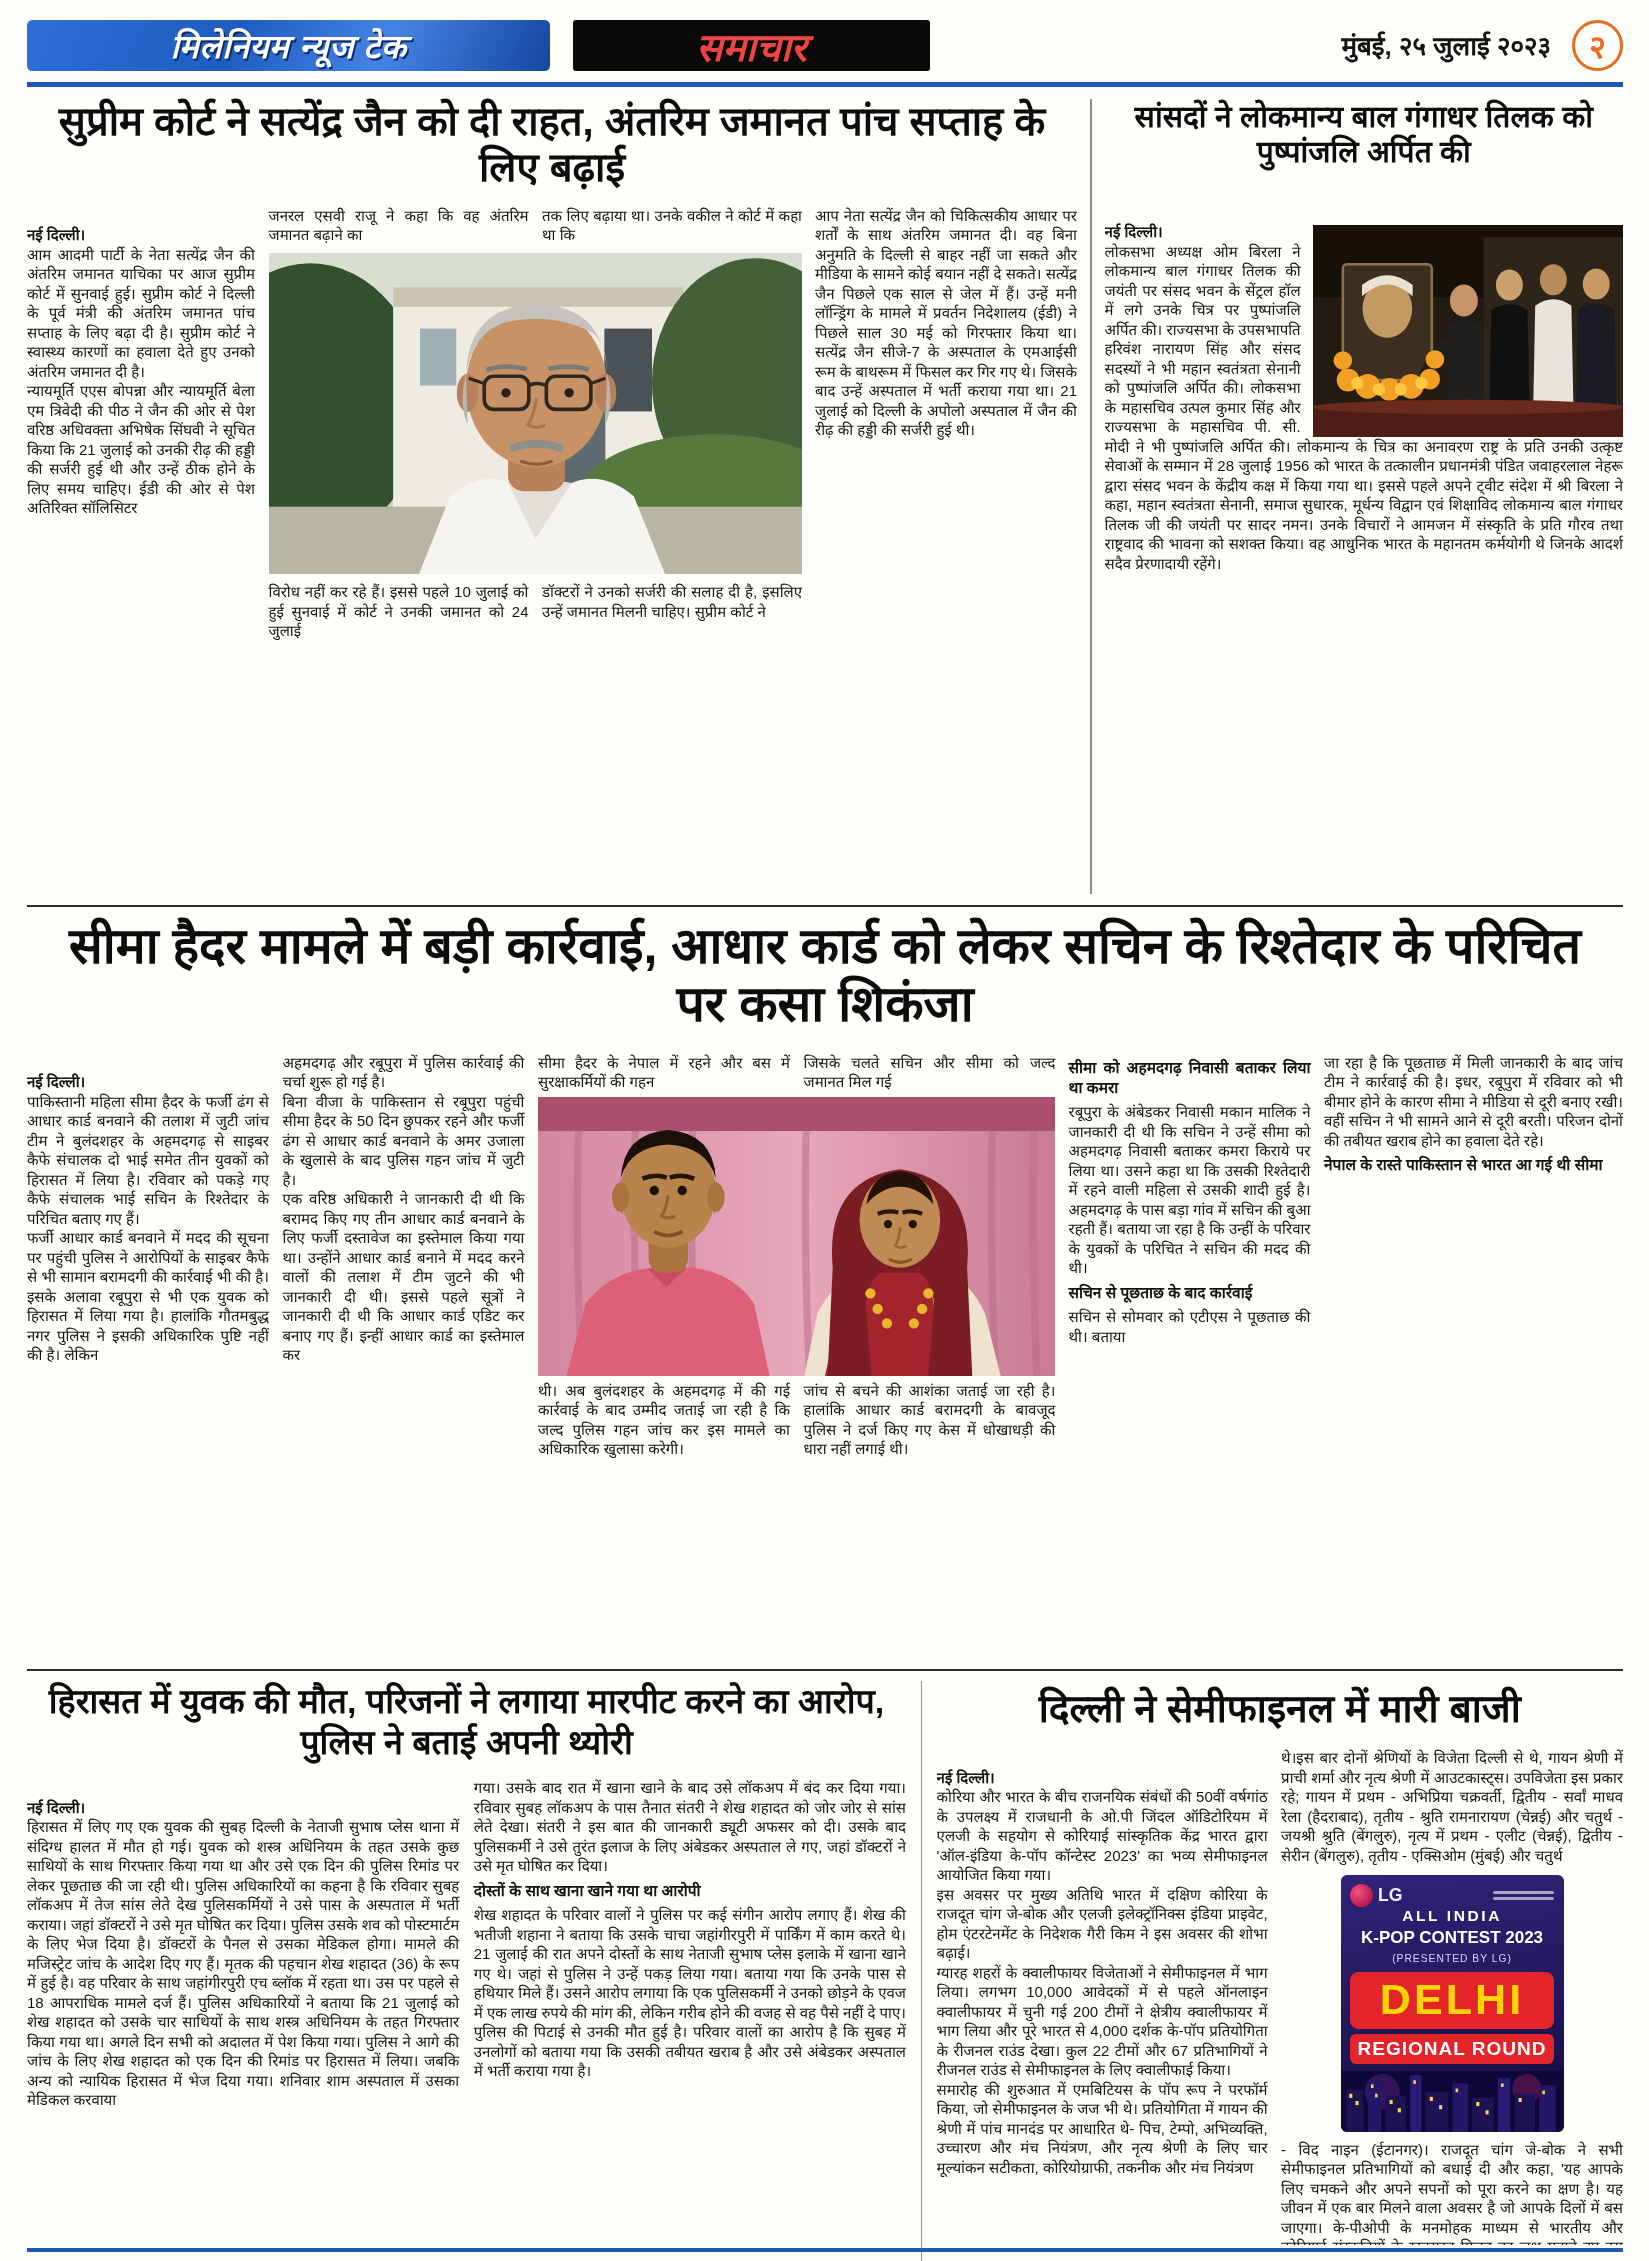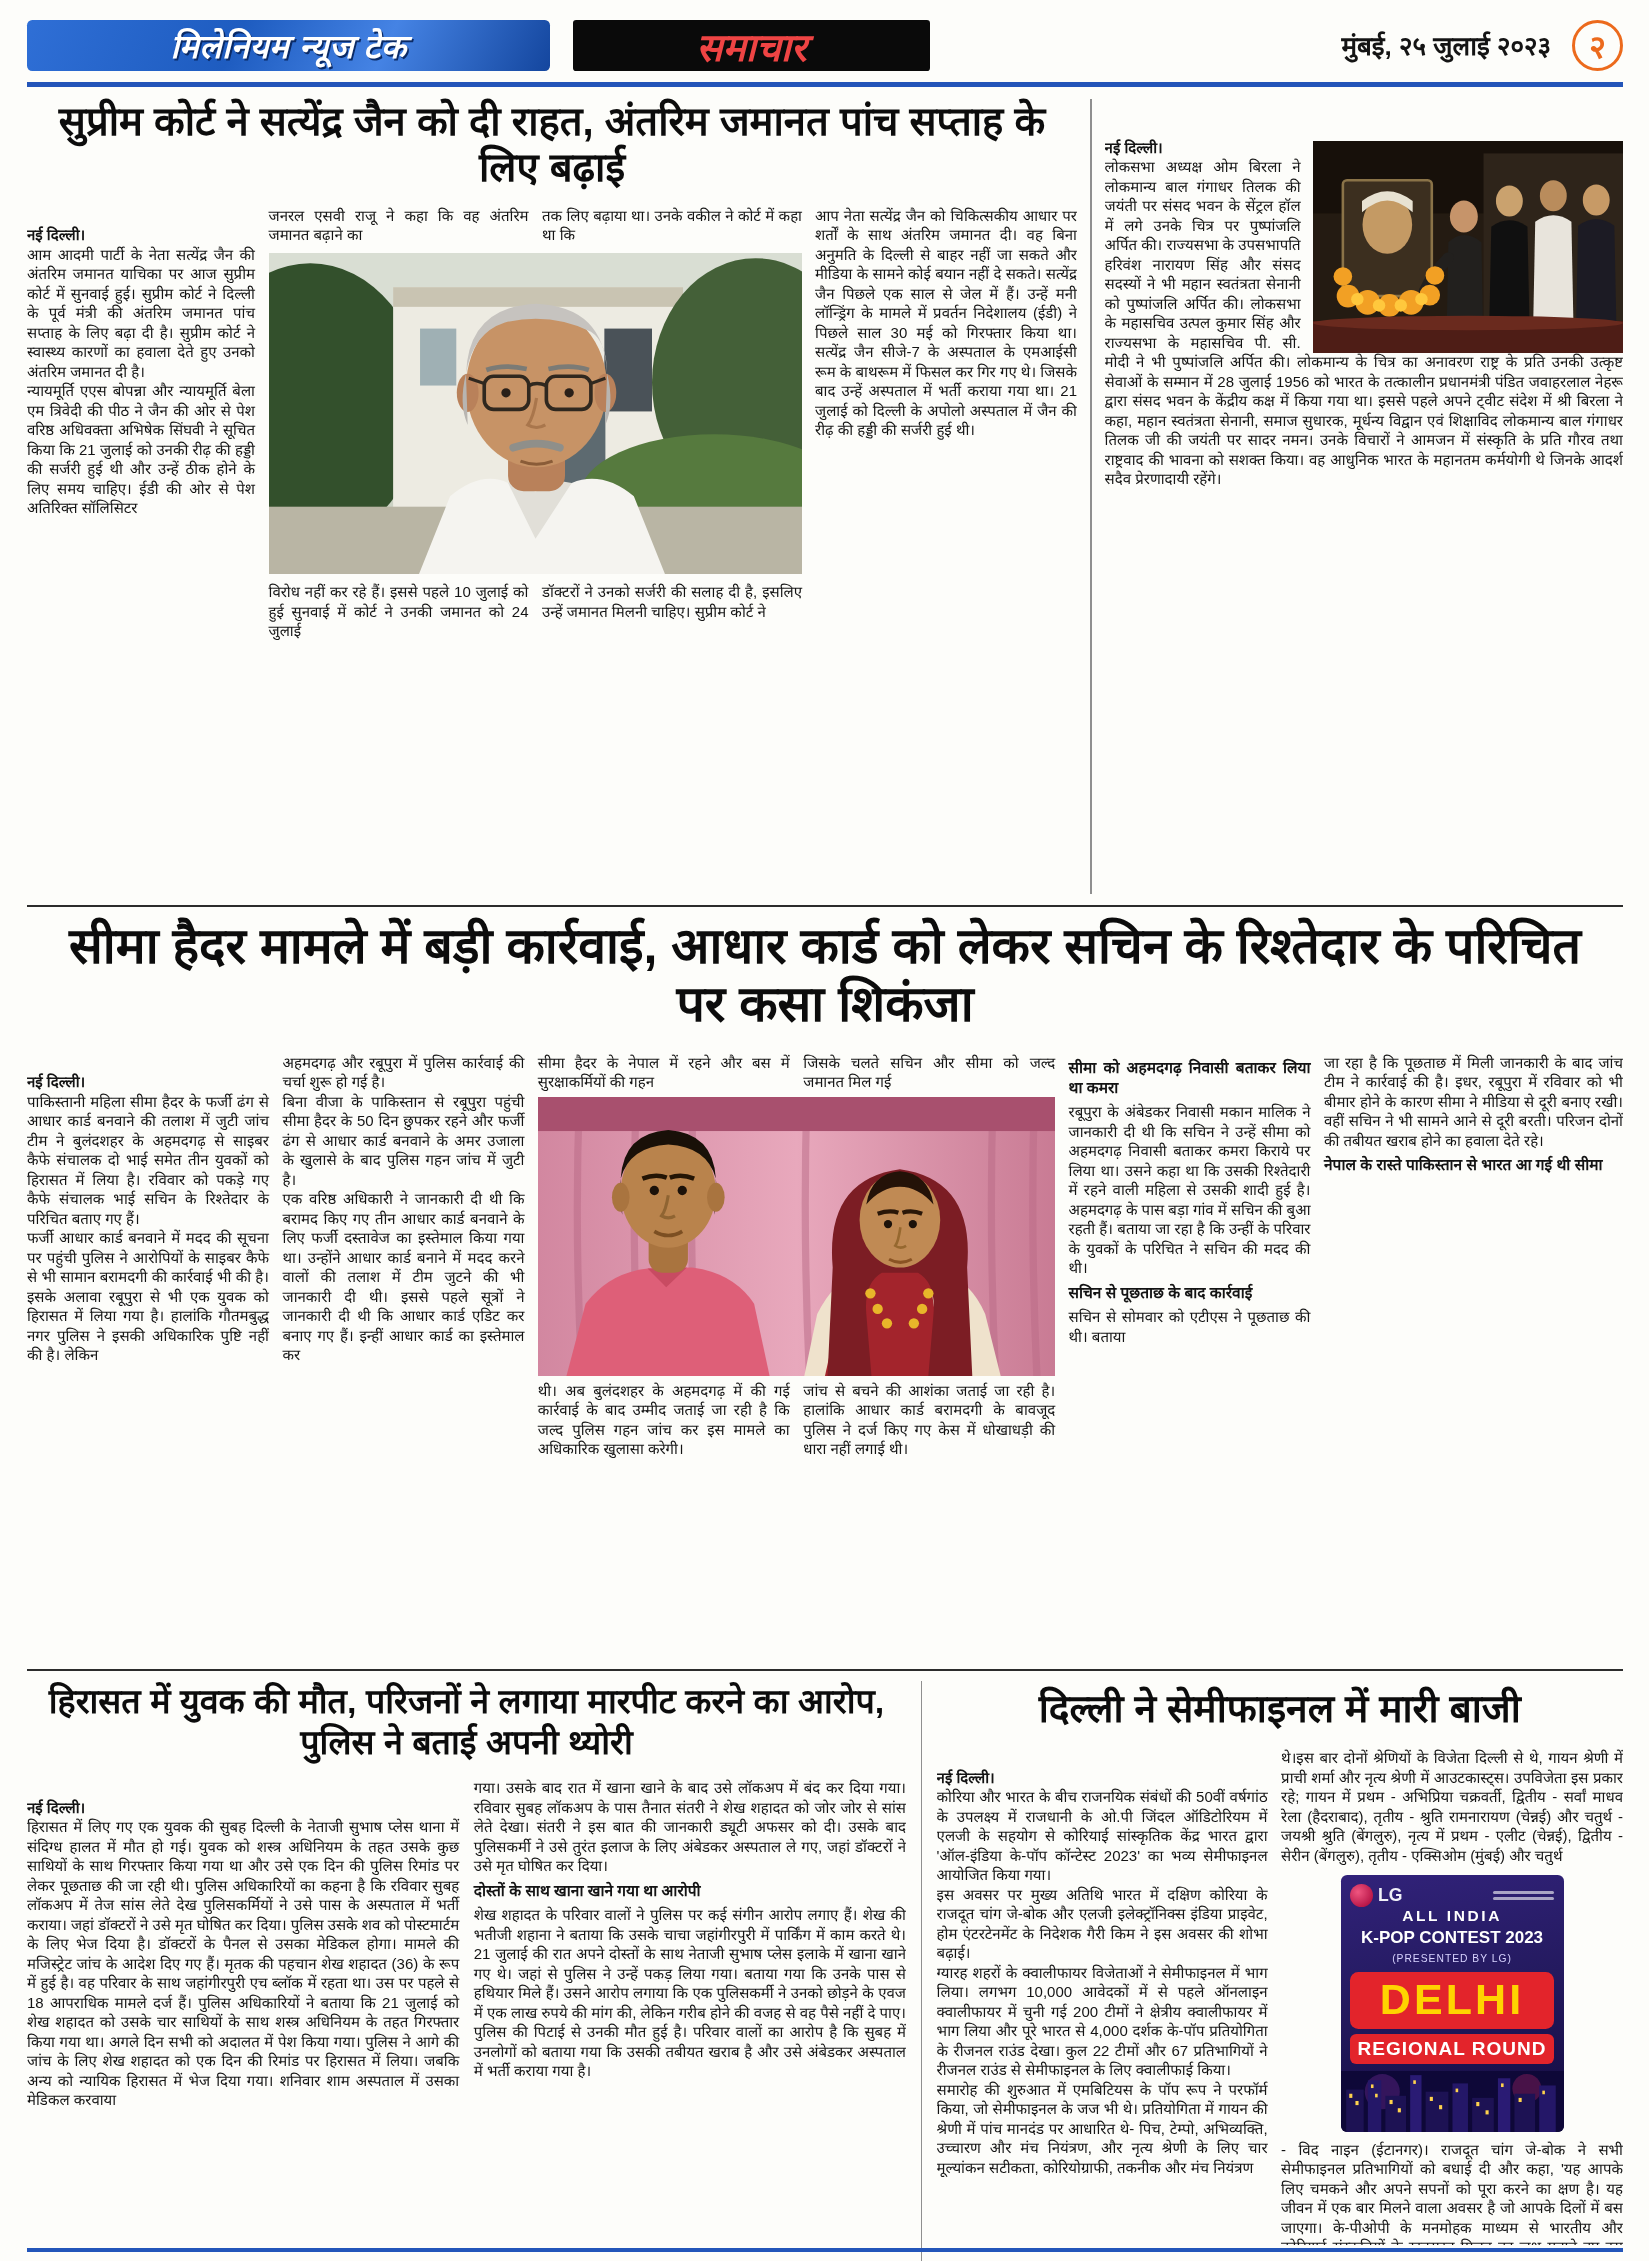--- a/index.html
+++ b/index.html
@@ -56,21 +56,21 @@
   .a1-c4 { flex:1; }
   .a2 { flex:1; }
   .a2 .headline { font-size:30px; line-height:1.18; margin-bottom:13.5px; }
   .a2-body { height:699px; overflow:hidden; }
   .tilak-photo-wrap { float:right; width:310px; height:212px; margin:3.1px 0 9.3px 12.4px; }
 
   
   .a3 .headline { font-size:50px; line-height:1.17; margin:3.1px 21px 18.6px; }
   .a3-body { display:flex; gap:13.5px; height:605px; overflow:hidden; }
   .a3-c { width:242px; flex:none; }
-  .a3-mid { width:517px; flex:none; display:flex; flex-direction:column; gap:5px;align-items:center; }
+  .a3-mid { width:517px; flex:none; display:flex; flex-direction:column; gap:5px; }
   .a3-mid-row { display:flex; gap:13.5px; }
   .a3-mid-row > div { width:252px; flex:none; }
   .seema-photo-wrap { width:517px; height:279px; flex:none; }
   .a3-c-last { flex:1; }
 
   
   .row-bottom { display:flex; gap:14.5px; }
   .a4 { width:879px; flex:none; }
   .a4 .headline { font-size:34px; line-height:1.22; margin-bottom:14.5px; }
   .a4-body { display:flex; gap:14.5px; height:497px; overflow:hidden; }
@@ -171,20 +171,21 @@
             <div class="btxt">डॉक्टरों ने उनको सर्जरी की सलाह दी है, इसलिए उन्हें जमानत मिलनी चाहिए। सुप्रीम कोर्ट ने</div>
           </div>
         </div>
         <div class="a1-c4 btxt">आप नेता सत्येंद्र जैन को चिकित्सकीय आधार पर शर्तों के साथ अंतरिम जमानत दी। वह बिना अनुमति के दिल्ली से बाहर नहीं जा सकते और मीडिया के सामने कोई बयान नहीं दे सकते। सत्येंद्र जैन पिछले एक साल से जेल में हैं। उन्हें मनी लॉन्ड्रिंग के मामले में प्रवर्तन निदेशालय (ईडी) ने पिछले साल 30 मई को गिरफ्तार किया था। सत्येंद्र जैन सीजे-7 के अस्पताल के एमआईसी रूम के बाथरूम में फिसल कर गिर गए थे। जिसके बाद उन्हें अस्पताल में भर्ती कराया गया था। 21 जुलाई को दिल्ली के अपोलो अस्पताल में जैन की रीढ़ की हड्डी की सर्जरी हुई थी।</div>
       </div>
     </article>
 
     <div class="vsep"></div>
 
     <article class="a2">
+      <h2 class="headline">सांसदों ने लोकमान्य बाल गंगाधर तिलक को पुष्पांजलि अर्पित की</h2>
       <div class="a2-body btxt">
         <div class="tilak-photo-wrap">
           <svg class="ph" viewBox="0 0 600 410" preserveAspectRatio="xMidYMid slice" aria-hidden="true">
             <rect width="600" height="410" fill="#241b12"></rect>
             <rect width="600" height="140" fill="#17100a"></rect>
             <rect x="330" y="24" width="270" height="386" fill="#2e241a"></rect>
             <ellipse cx="380" cy="116" rx="26" ry="30" fill="#caa26e"></ellipse>
             <path d="M340 410 L345 166 Q380 141 415 166 L420 410 Z" fill="#101010"></path>
             <ellipse cx="465" cy="106" rx="26" ry="30" fill="#b98c5c"></ellipse>
             <path d="M425 410 L430 156 Q465 131 500 156 L505 410 Z" fill="#e8e4dc"></path>

